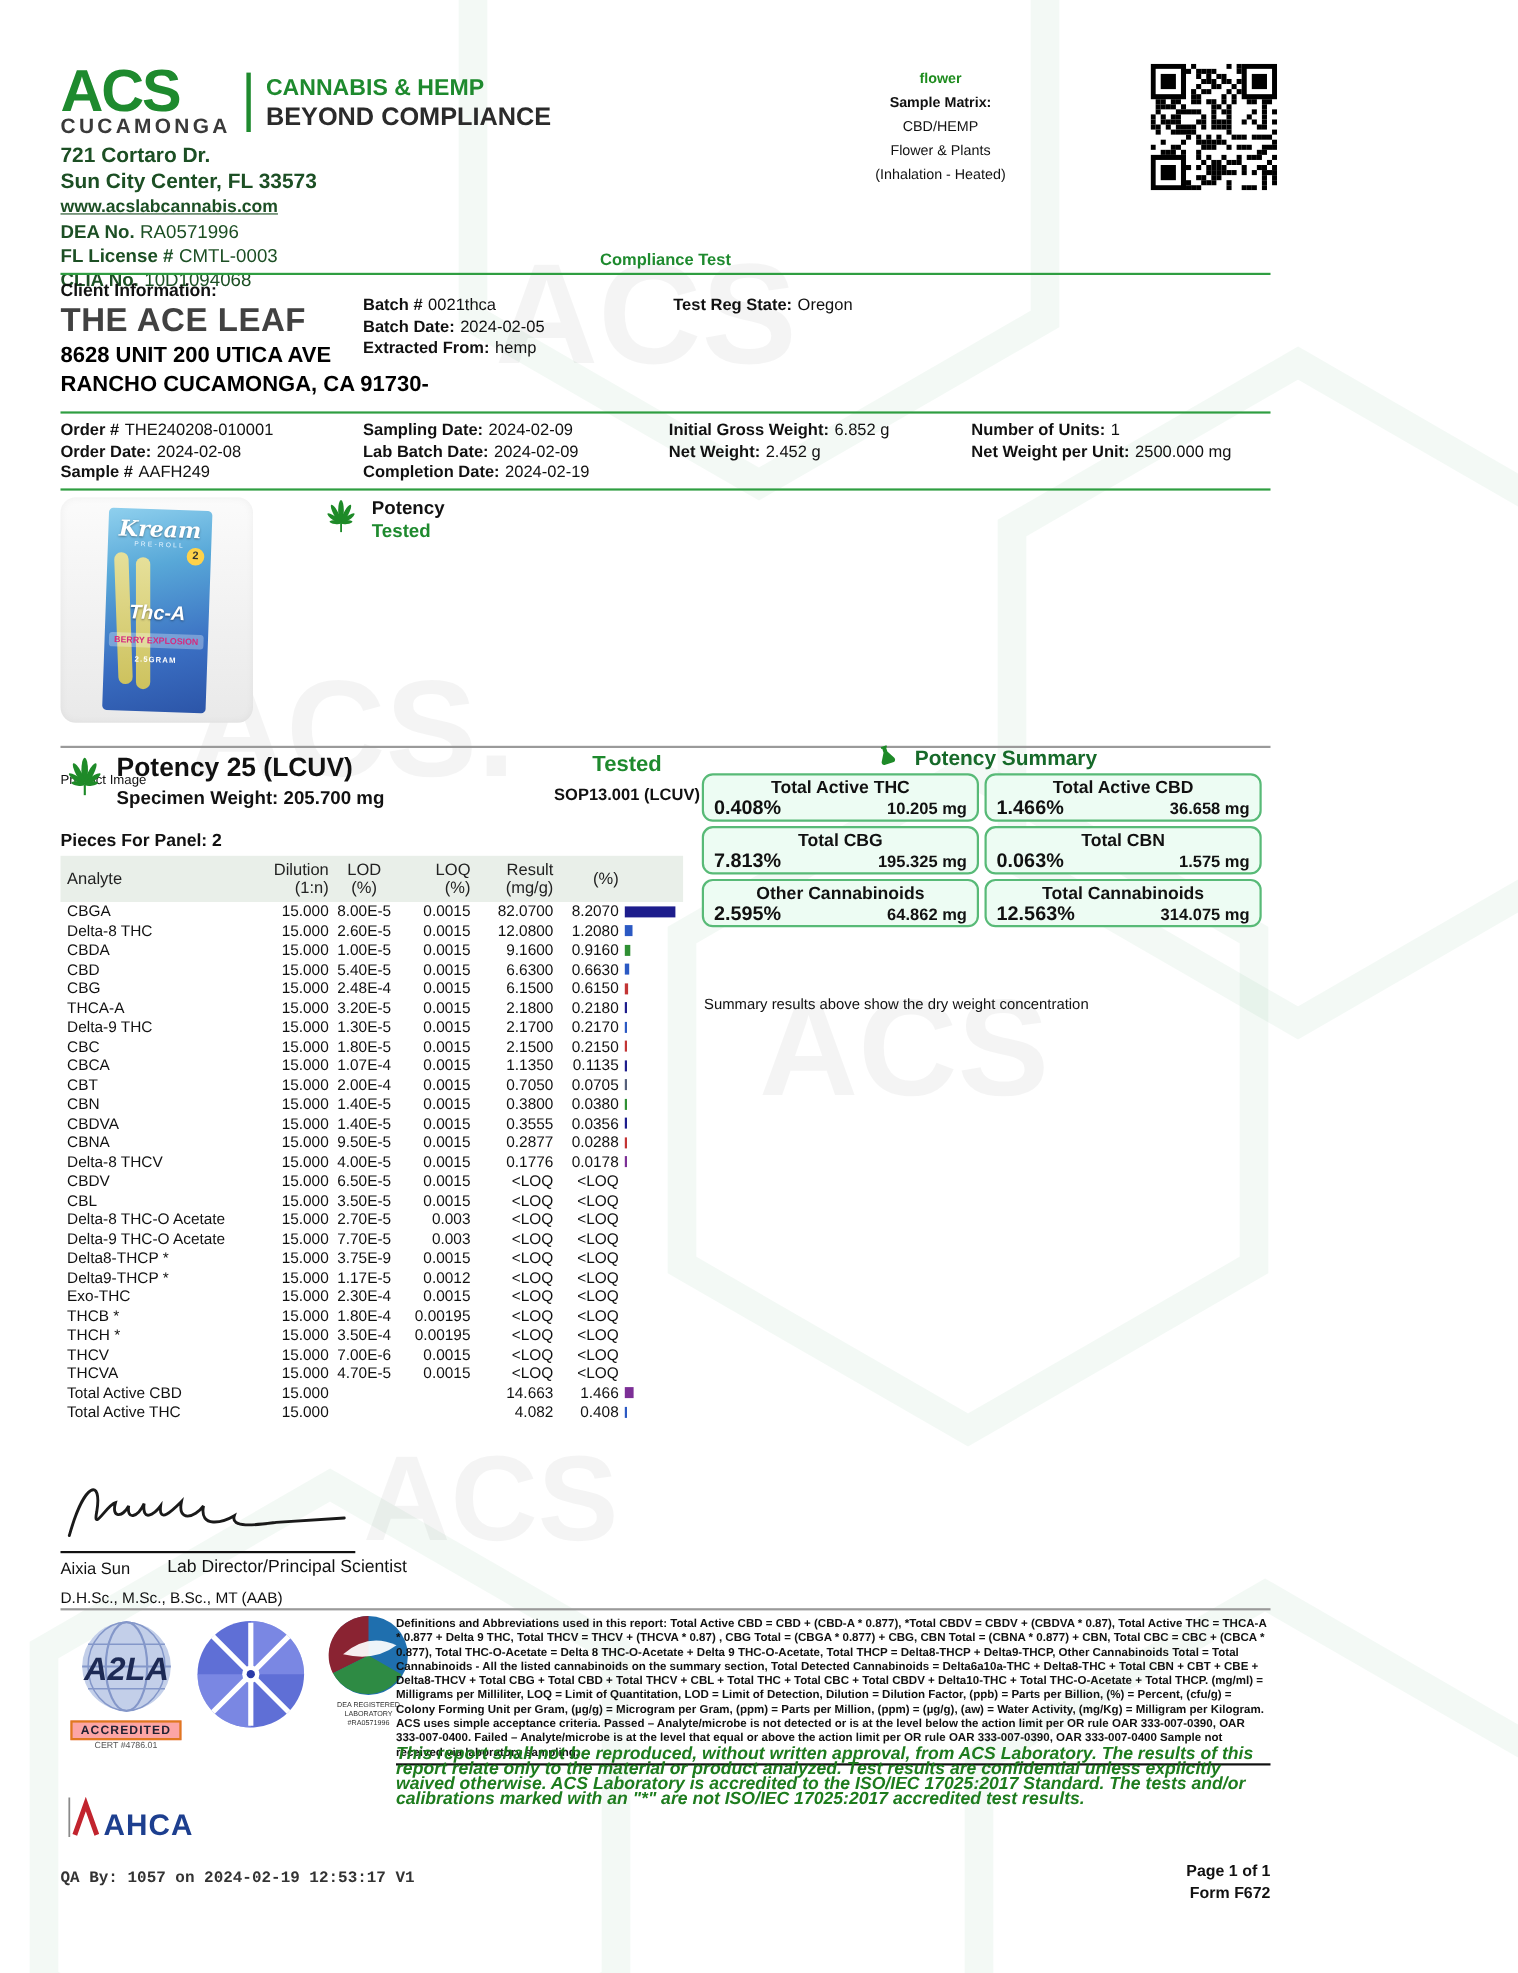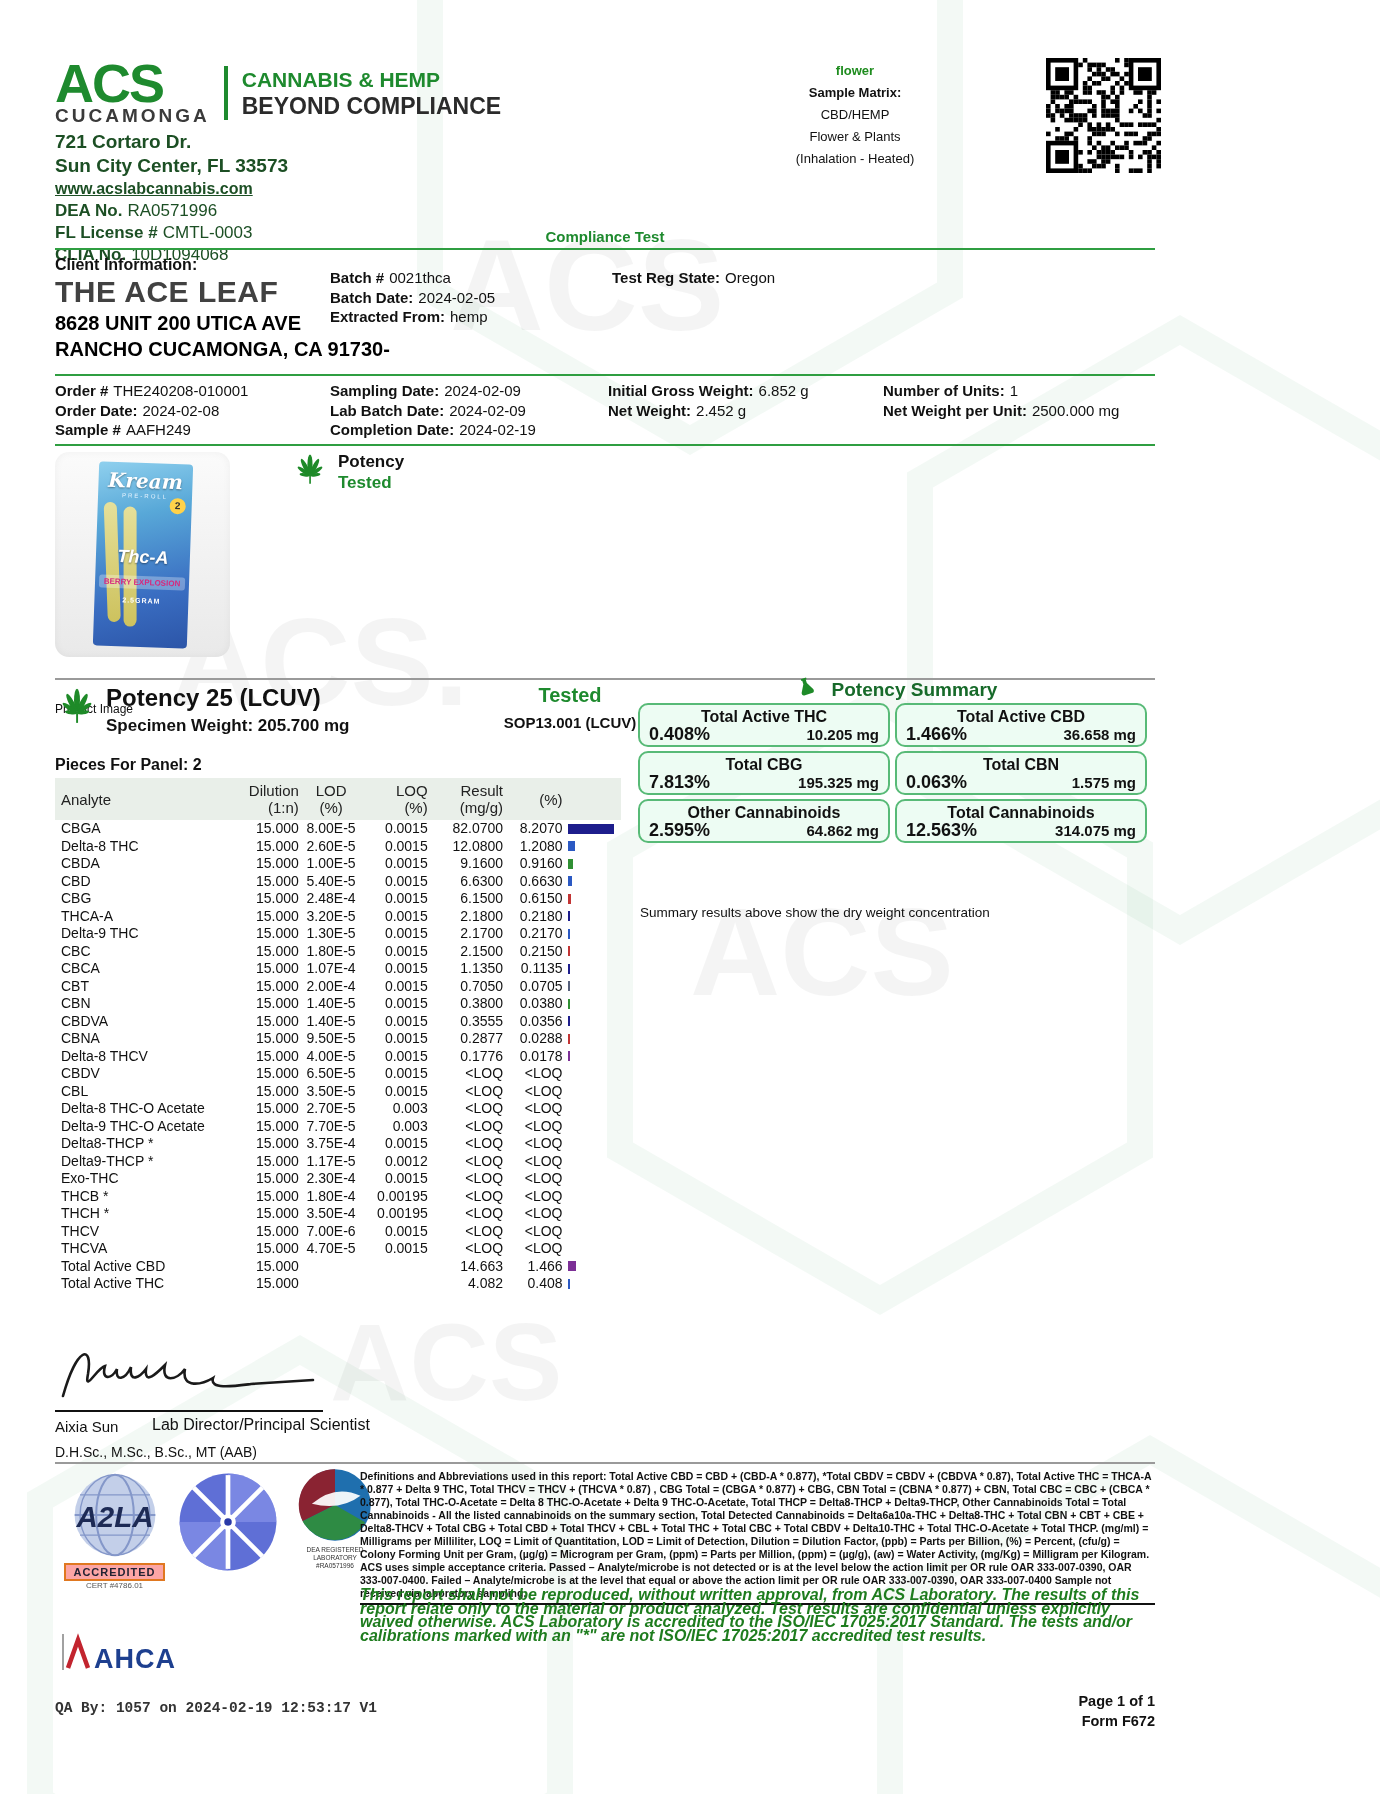--- a/index.html
+++ b/index.html
@@ -688,21 +688,21 @@
           <span class="c-dil">15.000</span>
           <span class="c-lod">7.70E-5</span>
           <span class="c-loq">0.003</span>
           <span class="c-res">&lt;LOQ</span>
           <span class="c-pct">&lt;LOQ</span>
           <span class="c-bar"></span>
         </div>
         <div class="trow">
           <span class="c-an">Delta8-THCP *</span>
           <span class="c-dil">15.000</span>
-          <span class="c-lod">3.75E-4</span>
+          <span class="c-lod">3.75E-9</span>
           <span class="c-loq">0.0015</span>
           <span class="c-res">&lt;LOQ</span>
           <span class="c-pct">&lt;LOQ</span>
           <span class="c-bar"></span>
         </div>
         <div class="trow">
           <span class="c-an">Delta9-THCP *</span>
           <span class="c-dil">15.000</span>
           <span class="c-lod">1.17E-5</span>
           <span class="c-loq">0.0012</span>

